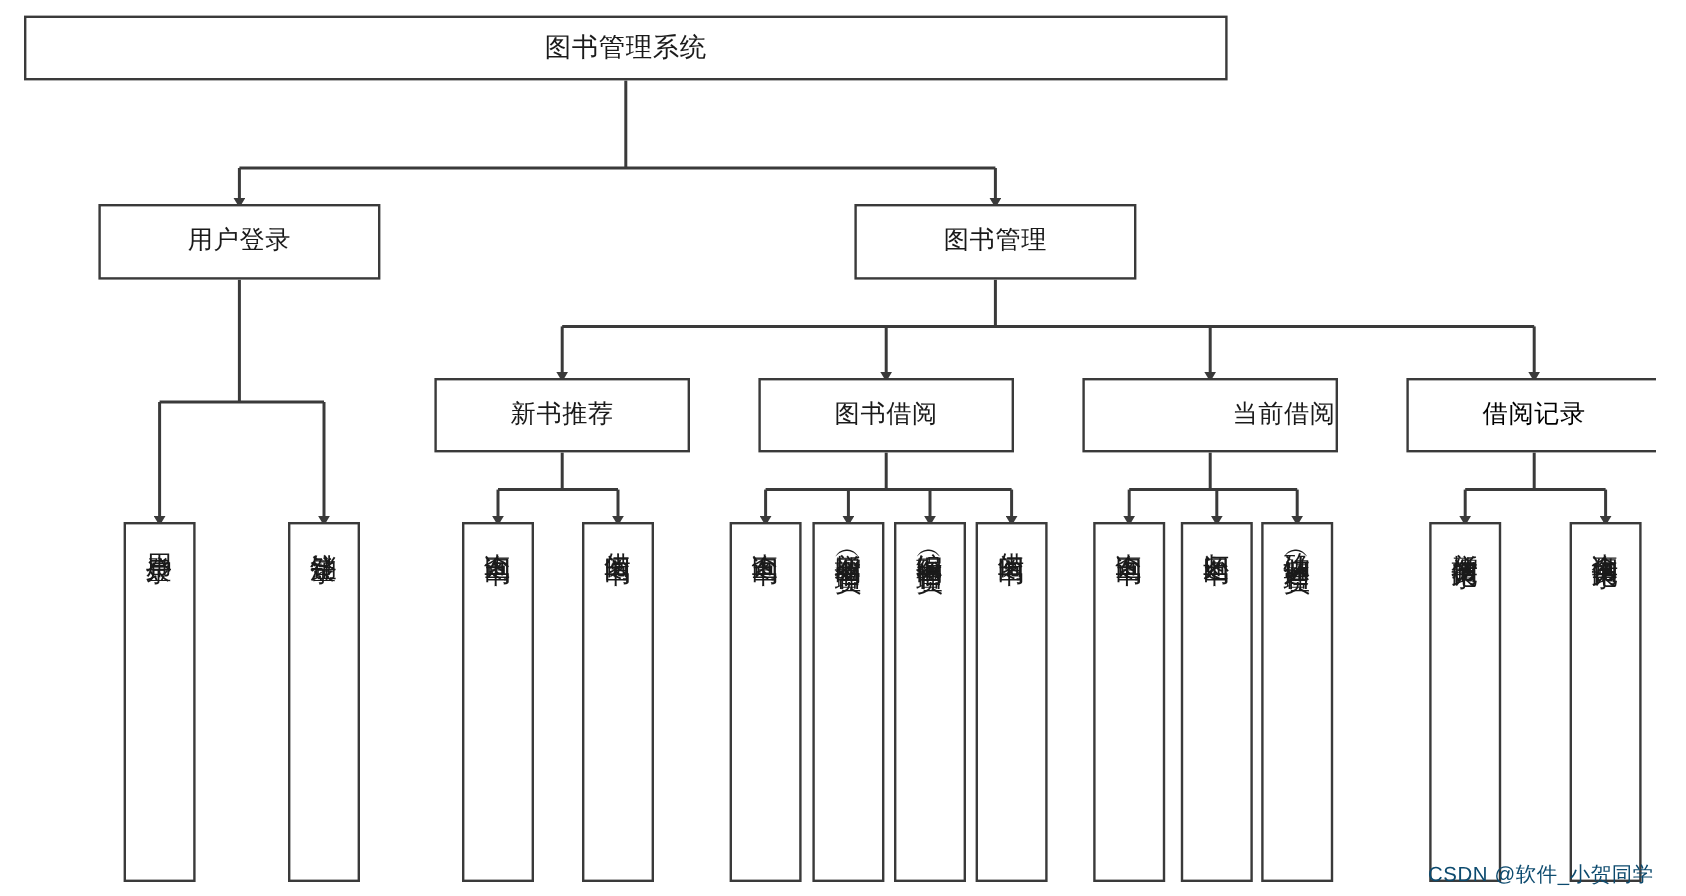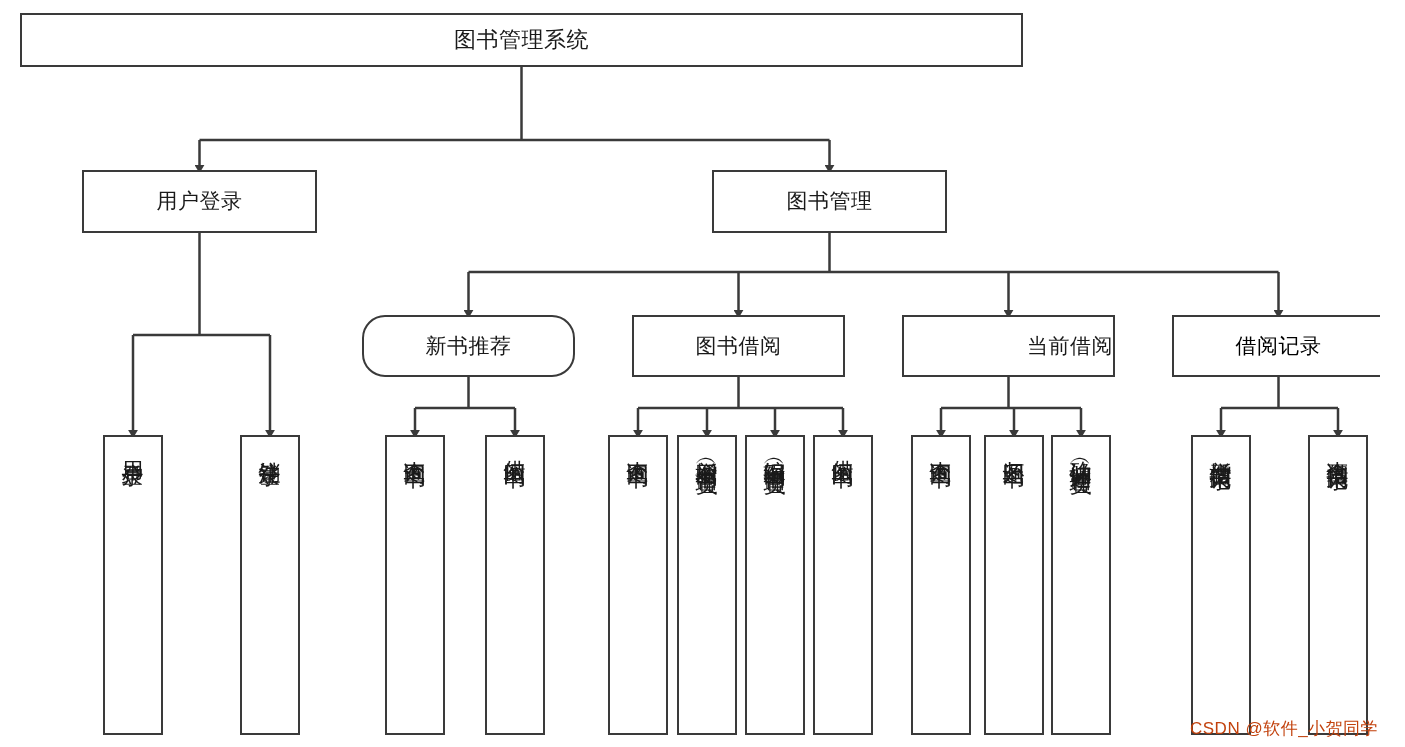--- a/index.html
+++ b/index.html
@@ -123,21 +123,21 @@
   <div id="nodes">
       <div class="node horiz root" style="left: 20px; top: 13px; width: 1003px; height: 54px; border-color: rgb(58, 58, 58); color: rgb(26, 26, 26);">
         <span class="label">图书管理系统</span>
       </div>
       <div class="node horiz" style="left: 82px; top: 170px; width: 235px; height: 63px; border-color: rgb(58, 58, 58); color: rgb(26, 26, 26);">
         <span class="label">用户登录</span>
       </div>
       <div class="node horiz" style="left: 712px; top: 170px; width: 235px; height: 63px; border-color: rgb(58, 58, 58); color: rgb(26, 26, 26);">
         <span class="label">图书管理</span>
       </div>
-      <div class="node horiz" style="left: 362px; top: 315px; width: 213px; height: 62px; border-color: rgb(58, 58, 58); color: rgb(26, 26, 26); border-radius: 23px;">
+      <div class="node horiz" style="left: 362px; top: 315px; width: 213px; height: 62px; border-color: rgb(58, 58, 58); color: rgb(26, 26, 26);">
         <span class="label">新书推荐</span>
       </div>
       <div class="node horiz" style="left: 632px; top: 315px; width: 213px; height: 62px; border-color: rgb(58, 58, 58); color: rgb(26, 26, 26); justify-content: center;">
         <span class="label">图书借阅</span>
       </div>
       <div class="node horiz" style="left: 902px; top: 315px; width: 213px; height: 62px; border-color: rgb(58, 58, 58); color: rgb(26, 26, 26); justify-content: flex-end;">
         <span class="label">当前借阅</span>
       </div>
       <div class="node horiz" style="left: 1172px; top: 315px; width: 213px; height: 62px; border-color: rgb(58, 58, 58); color: #000000;">
         <span class="label">借阅记录</span>
@@ -176,14 +176,14 @@
         <span class="label">确认归还（管理员）</span>
       </div>
       <div class="node vert" style="left: 1191px; top: 435px; width: 60px; height: 300px; border-color: rgb(58, 58, 58); color: rgb(26, 26, 26);">
         <span class="label">新增借阅记录</span>
       </div>
       <div class="node vert" style="left: 1308px; top: 435px; width: 60px; height: 300px; border-color: rgb(58, 58, 58); color: rgb(26, 26, 26);">
         <span class="label">查询借阅记录</span>
       </div>
     </div>
 
-  <div id="watermark" style="left: 1190px; top: 717px; color: #c2410c;">CSDN @软件_小贺同学</div>
+  <div id="watermark" style="left: 1190px; top: 717px; color: #0c4a6e;">CSDN @软件_小贺同学</div>
 </div>
 
 </body></html>

